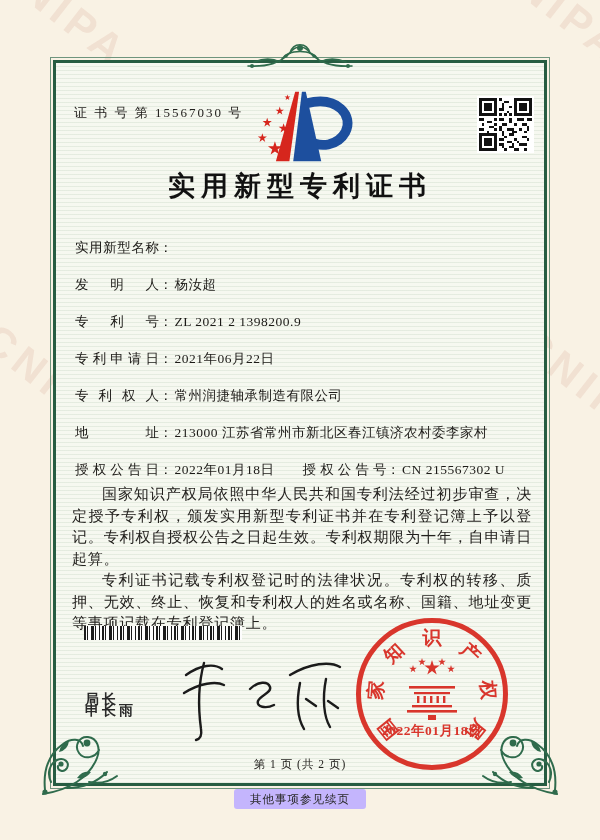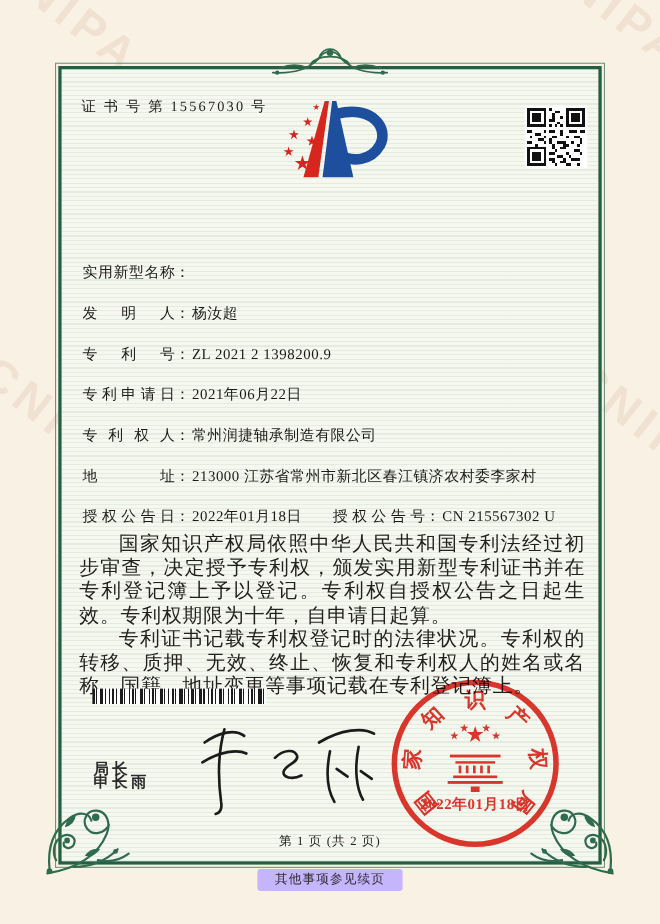--- a/index.html
+++ b/index.html
@@ -13,37 +13,37 @@
         color:rgba(214,166,145,0.22); transform:rotate(38deg); z-index:0; white-space:nowrap; }
 
   
   .frame { position:absolute; left:50px; top:57px; width:500px; height:732px;
            border:1px solid #6f957d; padding:2px; z-index:1; background:transparent; }
   .frame-in { width:100%; height:100%; border:3px solid #275d42;
               background: repeating-linear-gradient(0deg, rgba(110,150,115,0.13) 0 1px, rgba(255,255,255,0) 1px 4px), #f6f8f0; }
 
   .layer { position:absolute; inset:0; z-index:2; }
 
-  .cert-number { position:absolute; left:74px; top:88px; font-size:13px; letter-spacing:2px; color:#23211e; }
+  .cert-number { position:absolute; left:74px; top:104px; font-size:13px; letter-spacing:2px; color:#23211e; }
 
   .logo { position:absolute; left:225px; top:84px; width:150px; height:82px; }
   .qr { position:absolute; left:477px; top:96px; width:57px; height:57px; background:#fff; padding:2px; }
   .qr svg { width:100%; height:100%; shape-rendering:crispEdges; }
 
   .title { position:absolute; left:0; top:168px; width:100%; text-align:center;
            font-size:27px; font-weight:700; letter-spacing:6px; color:#111; }
 
   .fields { position:absolute; left:75px; top:229px; right:55px; font-size:13.5px; color:#1c1a17; }
   .field-row { height:37px; display:flex; align-items:center; }
   .f-label { display:inline-block; width:84px; text-align:justify; text-align-last:justify; }
   .f-colon { margin:0 2px 0 0; }
   .f-value { letter-spacing:0.5px; white-space:nowrap; }
   .pair2 { margin-left:28px; display:flex; align-items:center; }
 
-  .body-text { position:absolute; left:72px; right:68px; top:484px; font-size:18px;
+  .body-text { position:absolute; left:72px; right:68px; top:484px; font-size:15px;
                line-height:21.5px; color:#23211e; text-align:justify; letter-spacing:0.8px; }
   .body-text p { text-indent:2em; }
 
   .barcode { position:absolute; left:84px; top:626px; width:158px; height:14px;
     background:repeating-linear-gradient(90deg,
       #1b1b1b 0 2px, #fdfdfd 2px 3px, #1b1b1b 3px 4px, #fdfdfd 4px 7px,
       #1b1b1b 7px 10px, #fdfdfd 10px 11px, #1b1b1b 11px 12px, #fdfdfd 12px 15px,
       #1b1b1b 15px 16px, #fdfdfd 16px 18px); }
 
   .director-title, .director-name { position:absolute; left:85px;
@@ -225,20 +225,21 @@
             <rect x="16" y="18" width="3" height="1"></rect>
           <rect x="9" y="19" width="1" height="1"></rect>
             <rect x="12" y="19" width="2" height="1"></rect>
             <rect x="10" y="20" width="1" height="1"></rect>
           <rect x="14" y="20" width="2" height="1"></rect>
             <rect x="18" y="20" width="1" height="1"></rect>
         </g>
       </svg>
     </div>
 
+    <div class="title">实用新型专利证书</div>
 
     <div class="fields">
       <div class="field-row">
         <span class="f-label">实用新型名称</span>
           <span class="f-colon">：</span>
       </div>
       <div class="field-row">
         <span class="f-label">发明人</span>
           <span class="f-colon">：</span>
         <span class="f-value">杨汝超</span>

